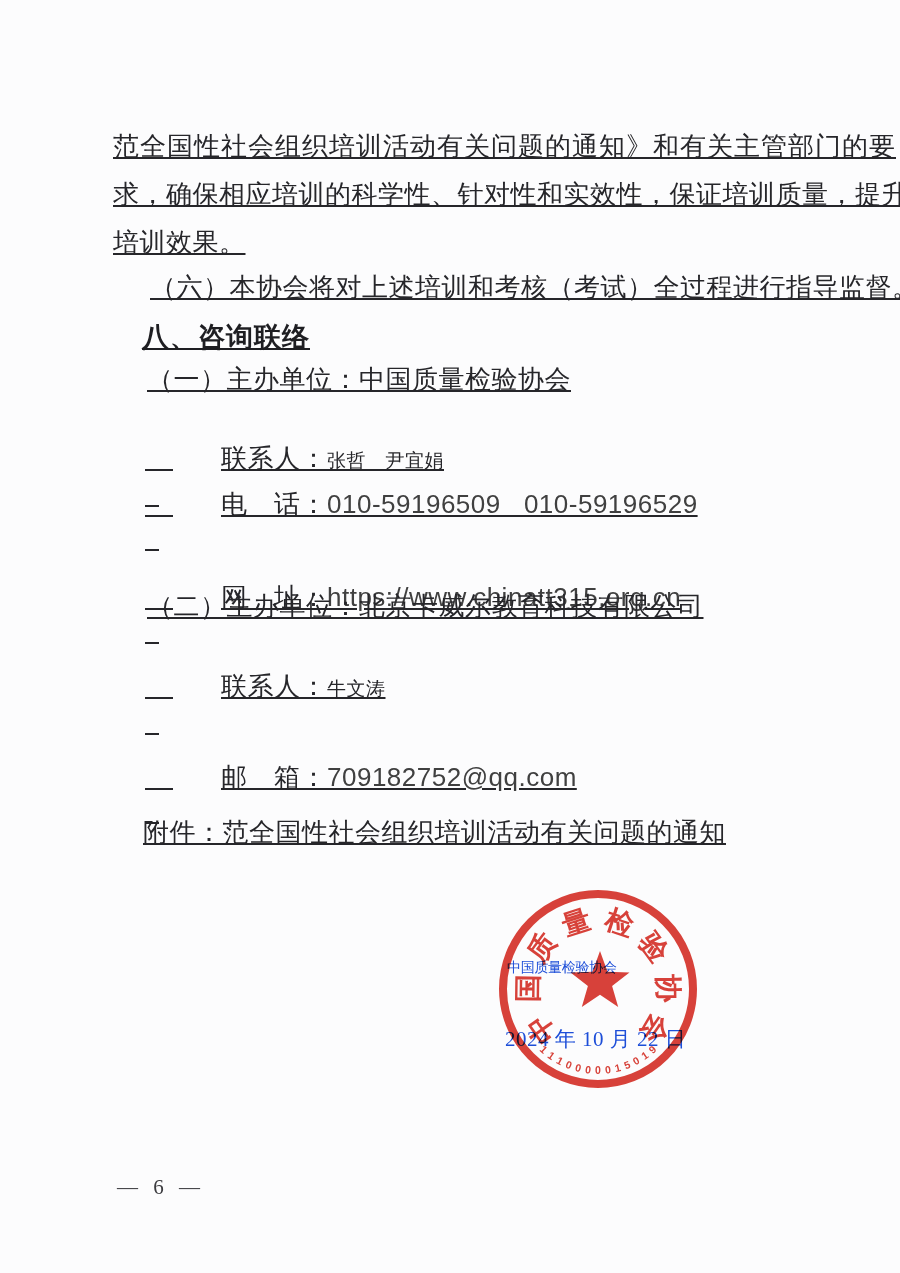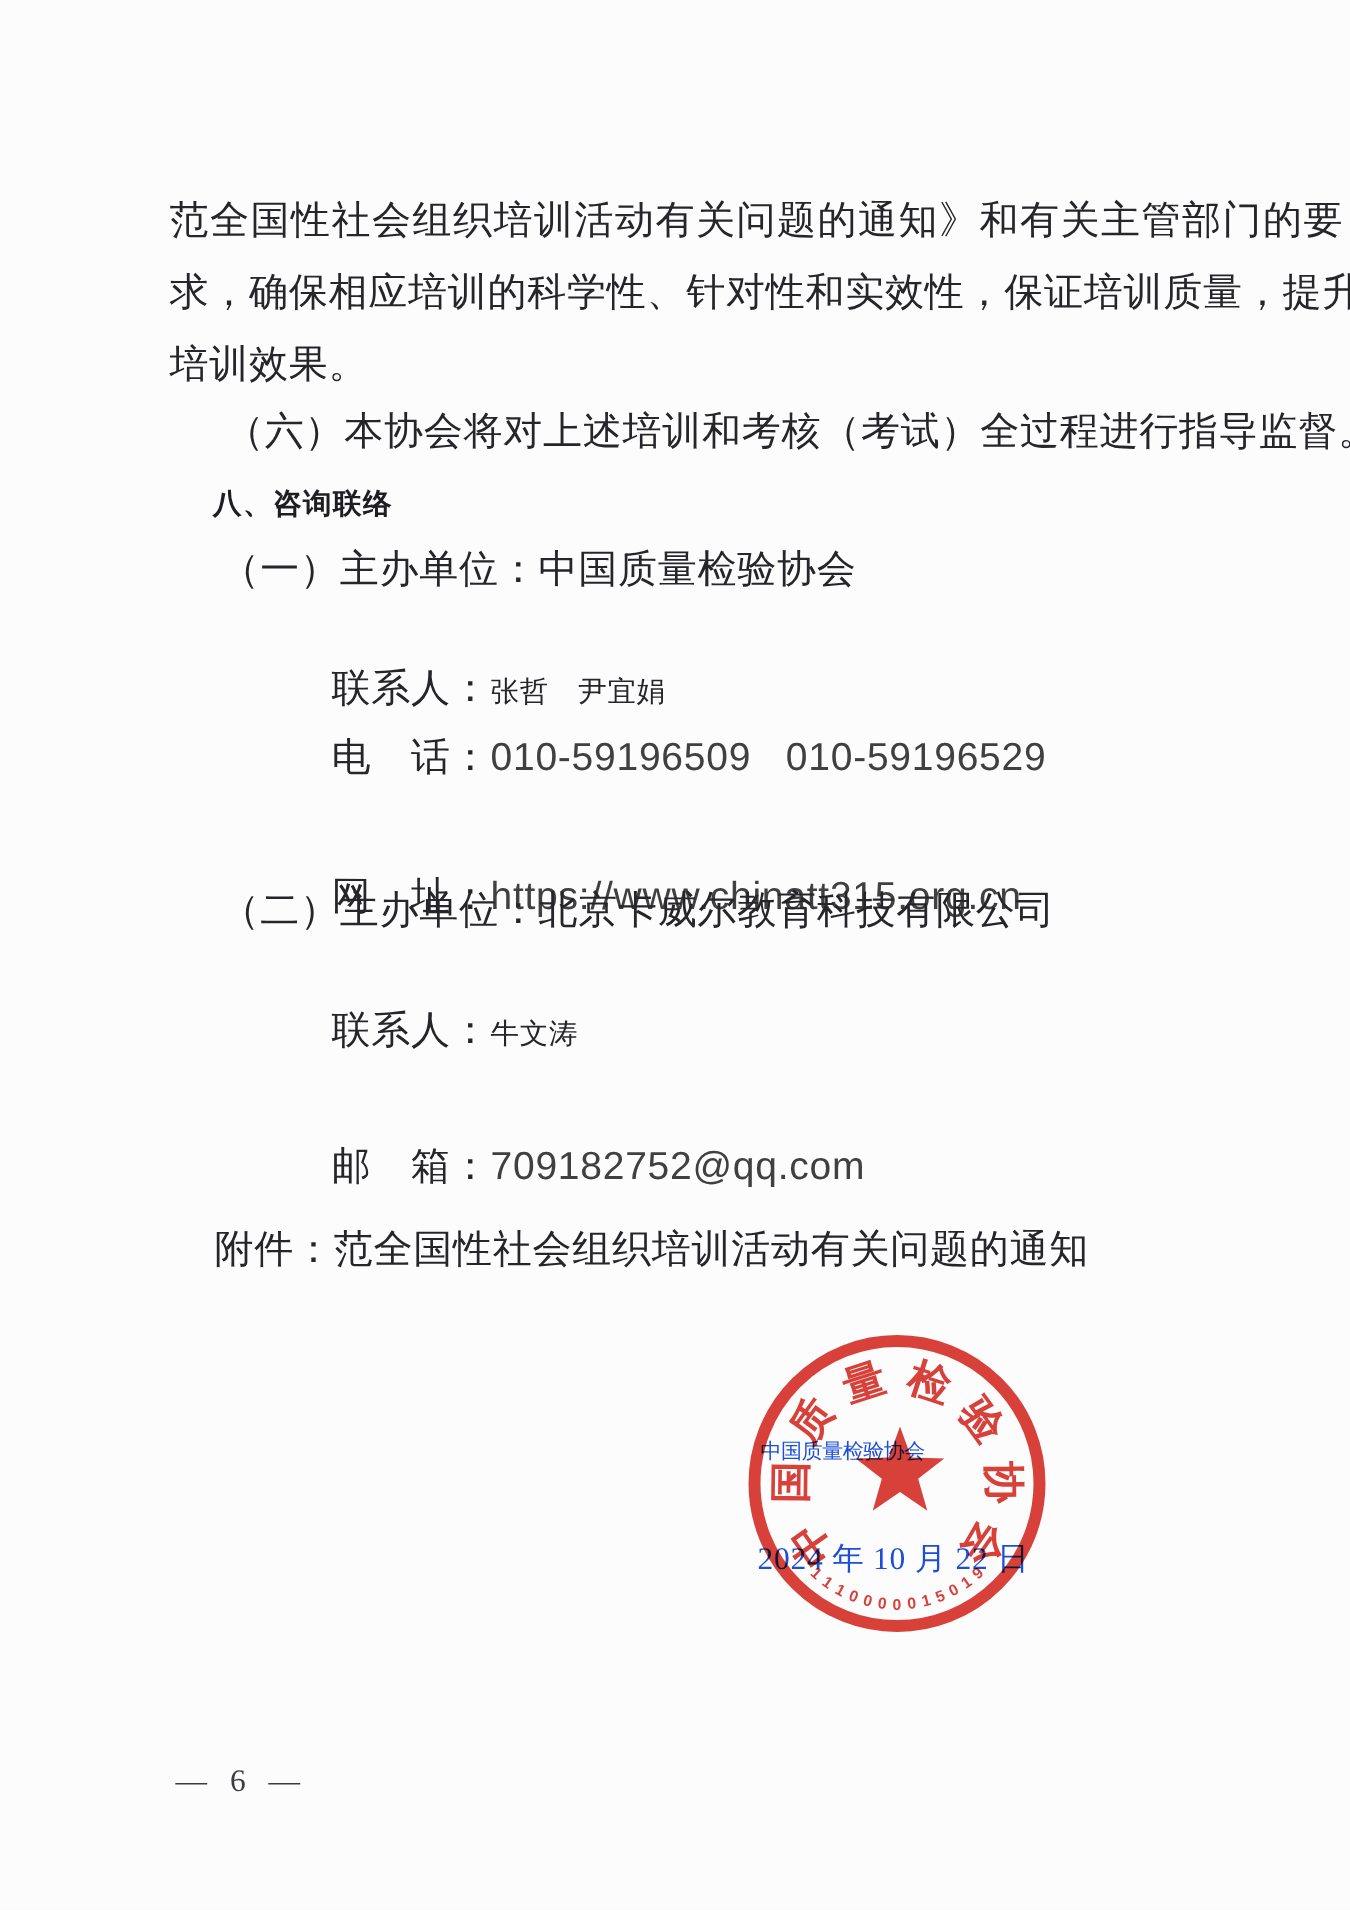--- a/index.html
+++ b/index.html
@@ -10,26 +10,27 @@
     overflow:hidden;
     font-family:"Liberation Serif","DejaVu Serif",serif;
     color:#26262a;
   }
   .line{
     position:absolute;
     white-space:pre;
     font-size:26px;
     line-height:34px;
     letter-spacing:.5px;
+    text-decoration:underline;
   }
   .para1{letter-spacing:1px;}
   .heading{
     font-family:"Liberation Sans","DejaVu Sans",sans-serif;
     font-weight:700;
-    font-size:19px;
+    font-size:27px;
     letter-spacing:1px;
     color:#1e1e22;
   }
   .lbl{font-size:26px;margin-left:48px;}
   .val-cn{font-size:19px;}
   .val-num{
     font-family:"Liberation Sans","DejaVu Sans",sans-serif;
     font-size:26px;
     letter-spacing:.5px;
     color:#404040;

